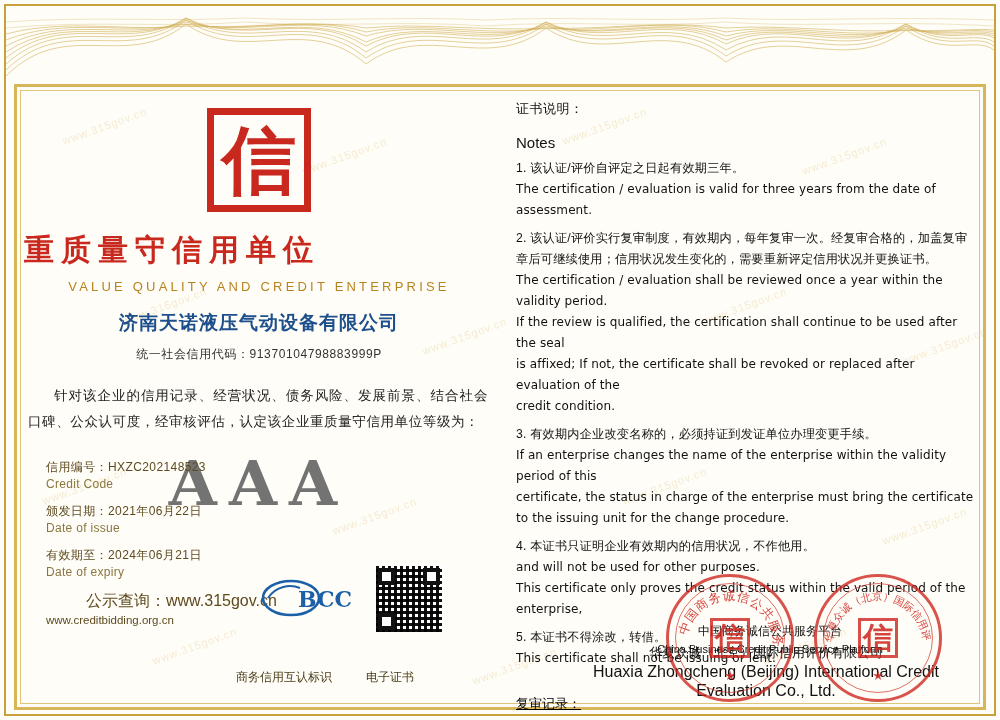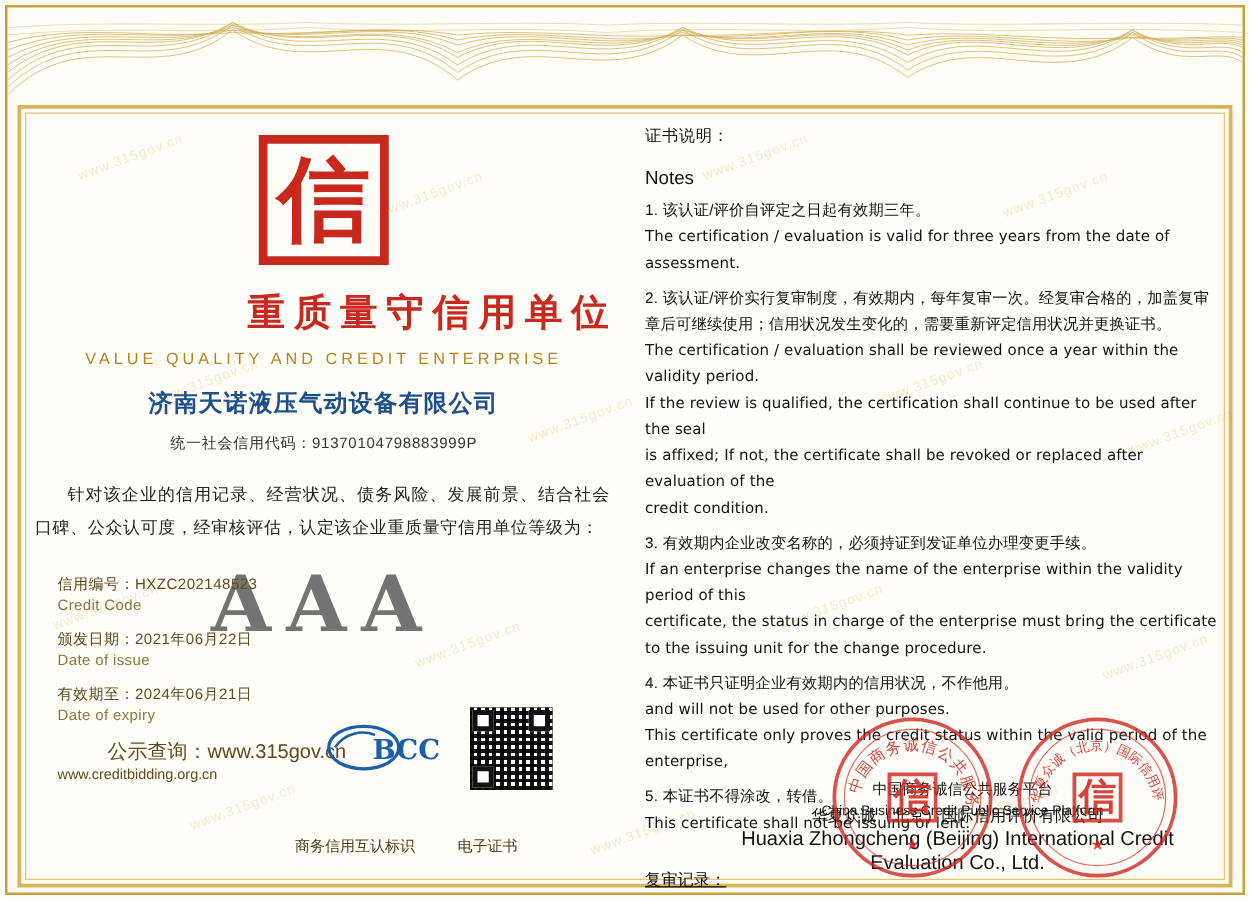--- a/index.html
+++ b/index.html
@@ -99,21 +99,21 @@
     font-family: "DejaVu Serif", serif;
     font-size: 74px;
     line-height: 1;
     color: #c8281e;
     font-weight: bold;
   }
 
   
   .title-cn {
     margin-top: 18px;
-    text-align: right;
+    text-align: left;
     color: #c8281e;
     font-family: "DejaVu Sans", sans-serif;
     font-size: 30px;
     font-weight: bold;
     letter-spacing: 7px;
   }
   .title-en {
     margin-top: 8px;
     text-align: center;
     color: #b8831f;

